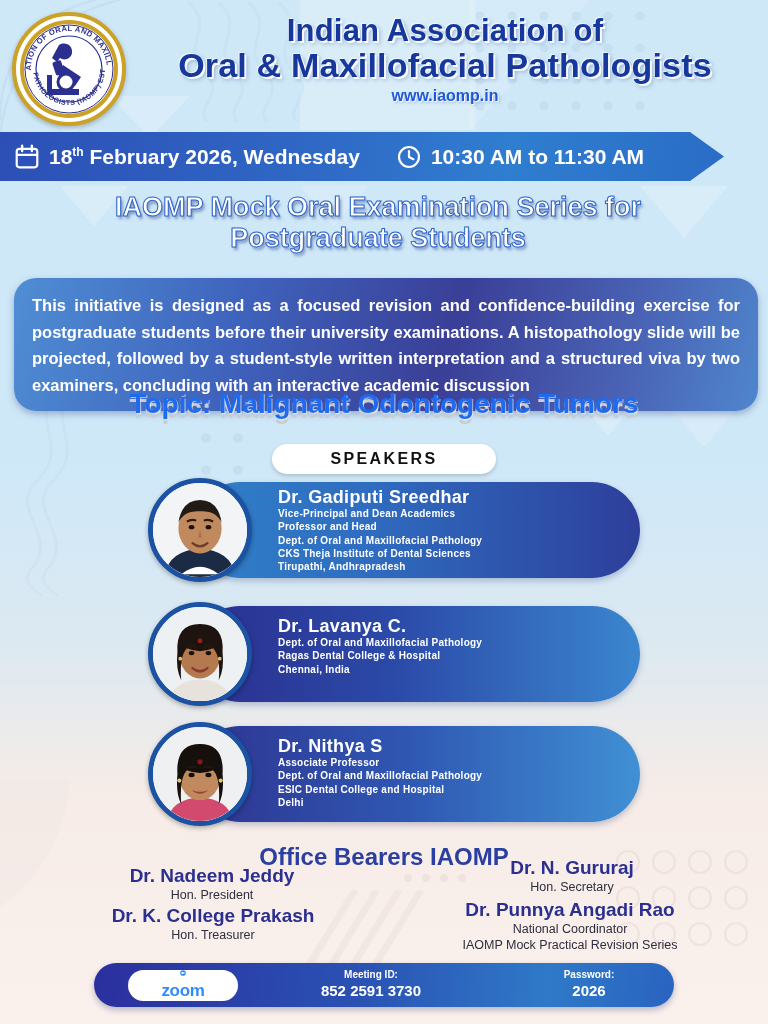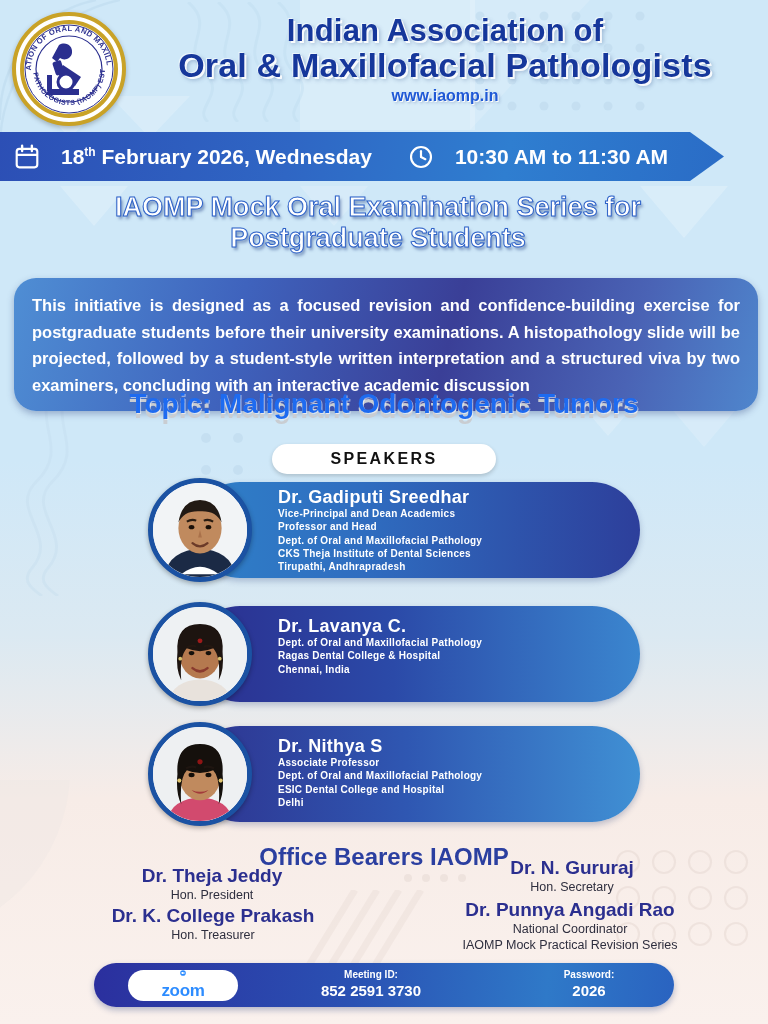--- a/index.html
+++ b/index.html
@@ -44,21 +44,21 @@
   }
 
   
   .banner{
     position:absolute;left:0;top:132px;width:724px;height:49px;
     background:linear-gradient(100deg,#2c4fb5 0%,#2f66c4 40%,#2f7ed0 70%,#2a6cc6 100%);
     clip-path:polygon(0 0, 690px 0, 724px 50%, 690px 100%, 0 100%);
     display:flex;align-items:center;color:#fff;
     box-shadow:0 2px 4px rgba(0,0,0,.18);
   }
-  .banner .seg{display:flex;align-items:center;gap:21px;font-size:21px;font-weight:bold;}
+  .banner .seg{display:flex;align-items:center;gap:9px;font-size:21px;font-weight:bold;}
   .seg.date{margin-left:14px;}
   .seg.time{margin-left:36px;}
   .seg sup{font-size:12px;}
   .ico{width:26px;height:26px;flex:0 0 26px;}
 
   
   .evt-title{
     position:absolute;top:192px;left:0;width:756px;text-align:center;
     font-size:27px;font-weight:bold;line-height:1.14;color:#ffffff;
     -webkit-text-stroke:1px #2f63c8;
@@ -404,21 +404,21 @@
       <div class="spk-line">Associate Professor</div>
       <div class="spk-line">Dept. of Oral and Maxillofacial Pathology</div>
       <div class="spk-line">ESIC Dental College and Hospital</div>
       <div class="spk-line">Delhi</div>
     </div>
   </div>
 
   <div class="ob-title">Office Bearers IAOMP</div>
 
   <div class="ob ob1">
-    <div class="ob-name">Dr. Theja Jeddy</div>
+    <div class="ob-name">Dr. Nadeem Jeddy</div>
     <div class="ob-role">Hon. President</div>
   </div>
   <div class="ob ob2">
     <div class="ob-name">Dr. N. Gururaj</div>
     <div class="ob-role">Hon. Secretary</div>
   </div>
   <div class="ob ob3">
     <div class="ob-name">Dr. K. College Prakash</div>
     <div class="ob-role">Hon. Treasurer</div>
   </div>

